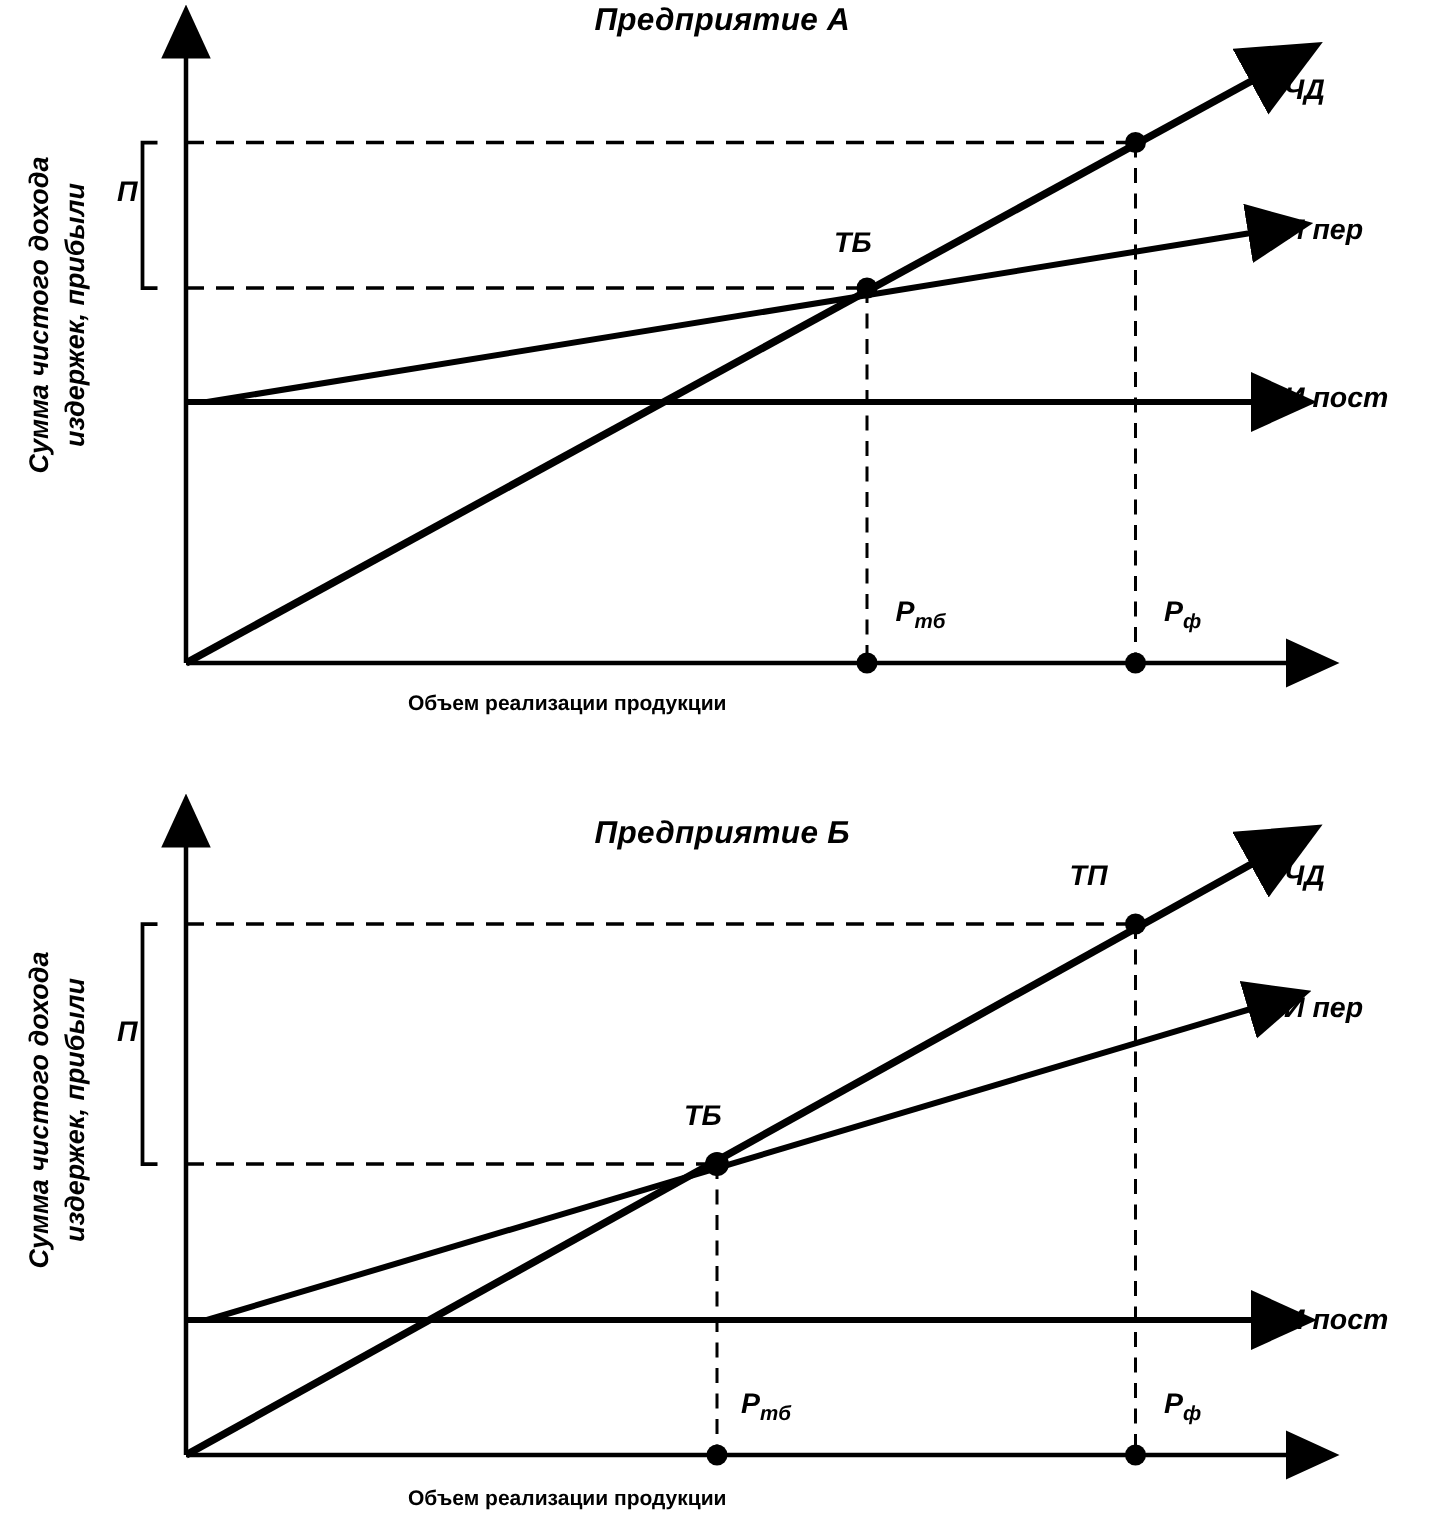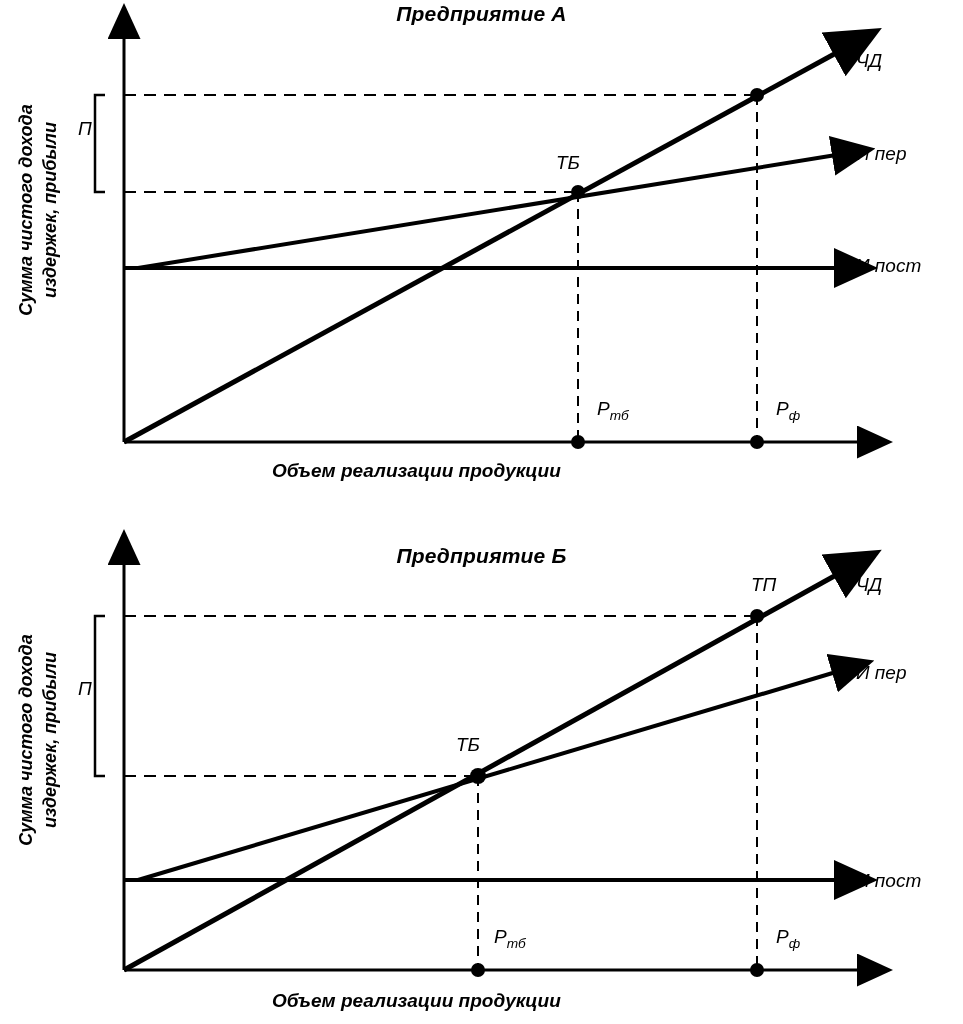--- a/index.html
+++ b/index.html
@@ -30,40 +30,39 @@
     letter-spacing: 0.2px;
   }
   .svg-layer {
     position: absolute;
     left: 0;
     top: 0;
   }
   .lbl {
     position: absolute;
     font-style: italic;
-    font-weight: normal;
+    font-weight: bold;
     font-size: 19px;
     white-space: nowrap;
   }
   .axis-y-label {
     position: absolute;
     font-style: italic;
     font-weight: bold;
     font-size: 18px;
     text-align: center;
     line-height: 1.35;
     transform: rotate(-90deg);
     transform-origin: left top;
     white-space: nowrap;
   }
   .axis-x-label {
     position: absolute;
-    font-style: italic;
     font-weight: bold;
-    font-size: 19px;
+    font-size: 14px;
     white-space: nowrap;
   }
   .sub {
     font-size: 0.72em;
     vertical-align: sub;
     font-style: italic;
   }
 </style>
 </head>
 <body>
@@ -163,18 +162,18 @@
     <span>издержек, прибыли</span>
   </div>
 
   <div class="axis-x-label" style="left:272px; top:478px;">Объем реализации продукции</div>
 
   <div class="lbl" style="left:856px; top:62px;">ЧД</div>
   <div class="lbl" style="left:856px; top:150px;">И пер</div>
   <div class="lbl" style="left:856px; top:358px;">И пост</div>
 
   <div class="lbl" style="left:456px; top:222px;">ТБ</div>
-  <div class="lbl" style="left:751px; top:62px;">ТП</div>
+  <div class="lbl" style="left:713px; top:62px;">ТП</div>
   <div class="lbl" style="left:78px; top:166px;">П</div>
 
   <div class="lbl" style="left:494px; top:414px;"><span>Р</span><span class="sub">тб</span></div>
   <div class="lbl" style="left:776px; top:414px;"><span>Р</span><span class="sub">ф</span></div>
 </div>
 
 </body></html>

